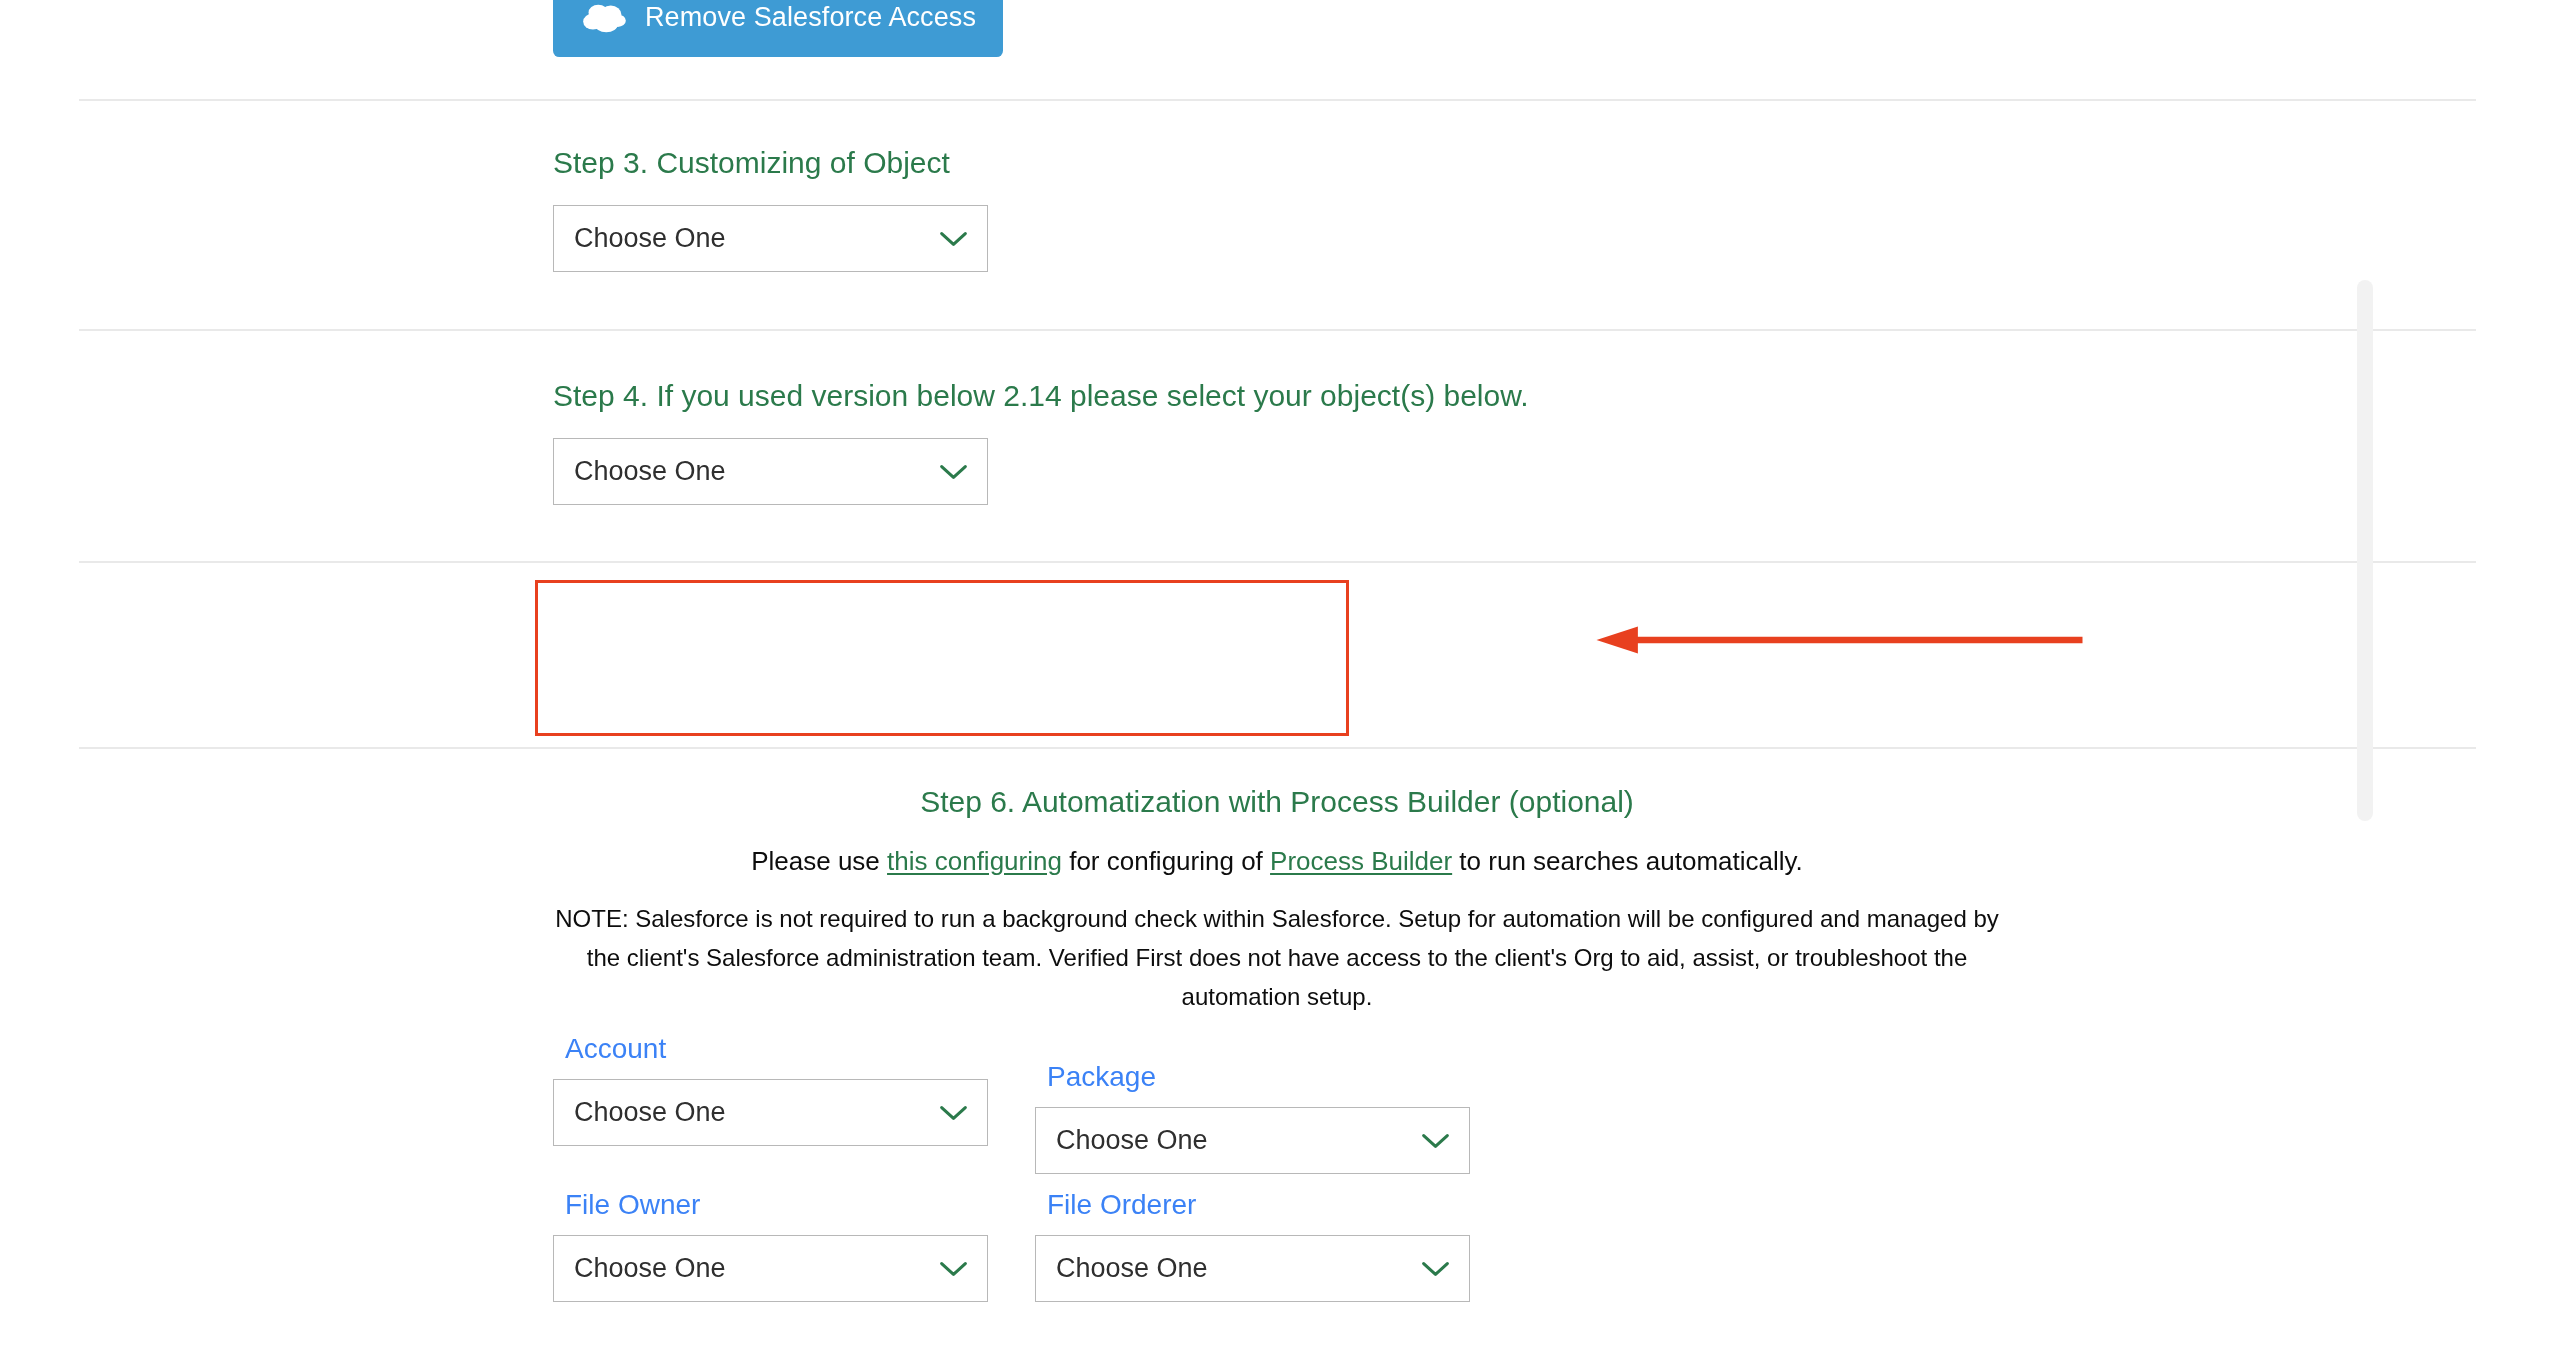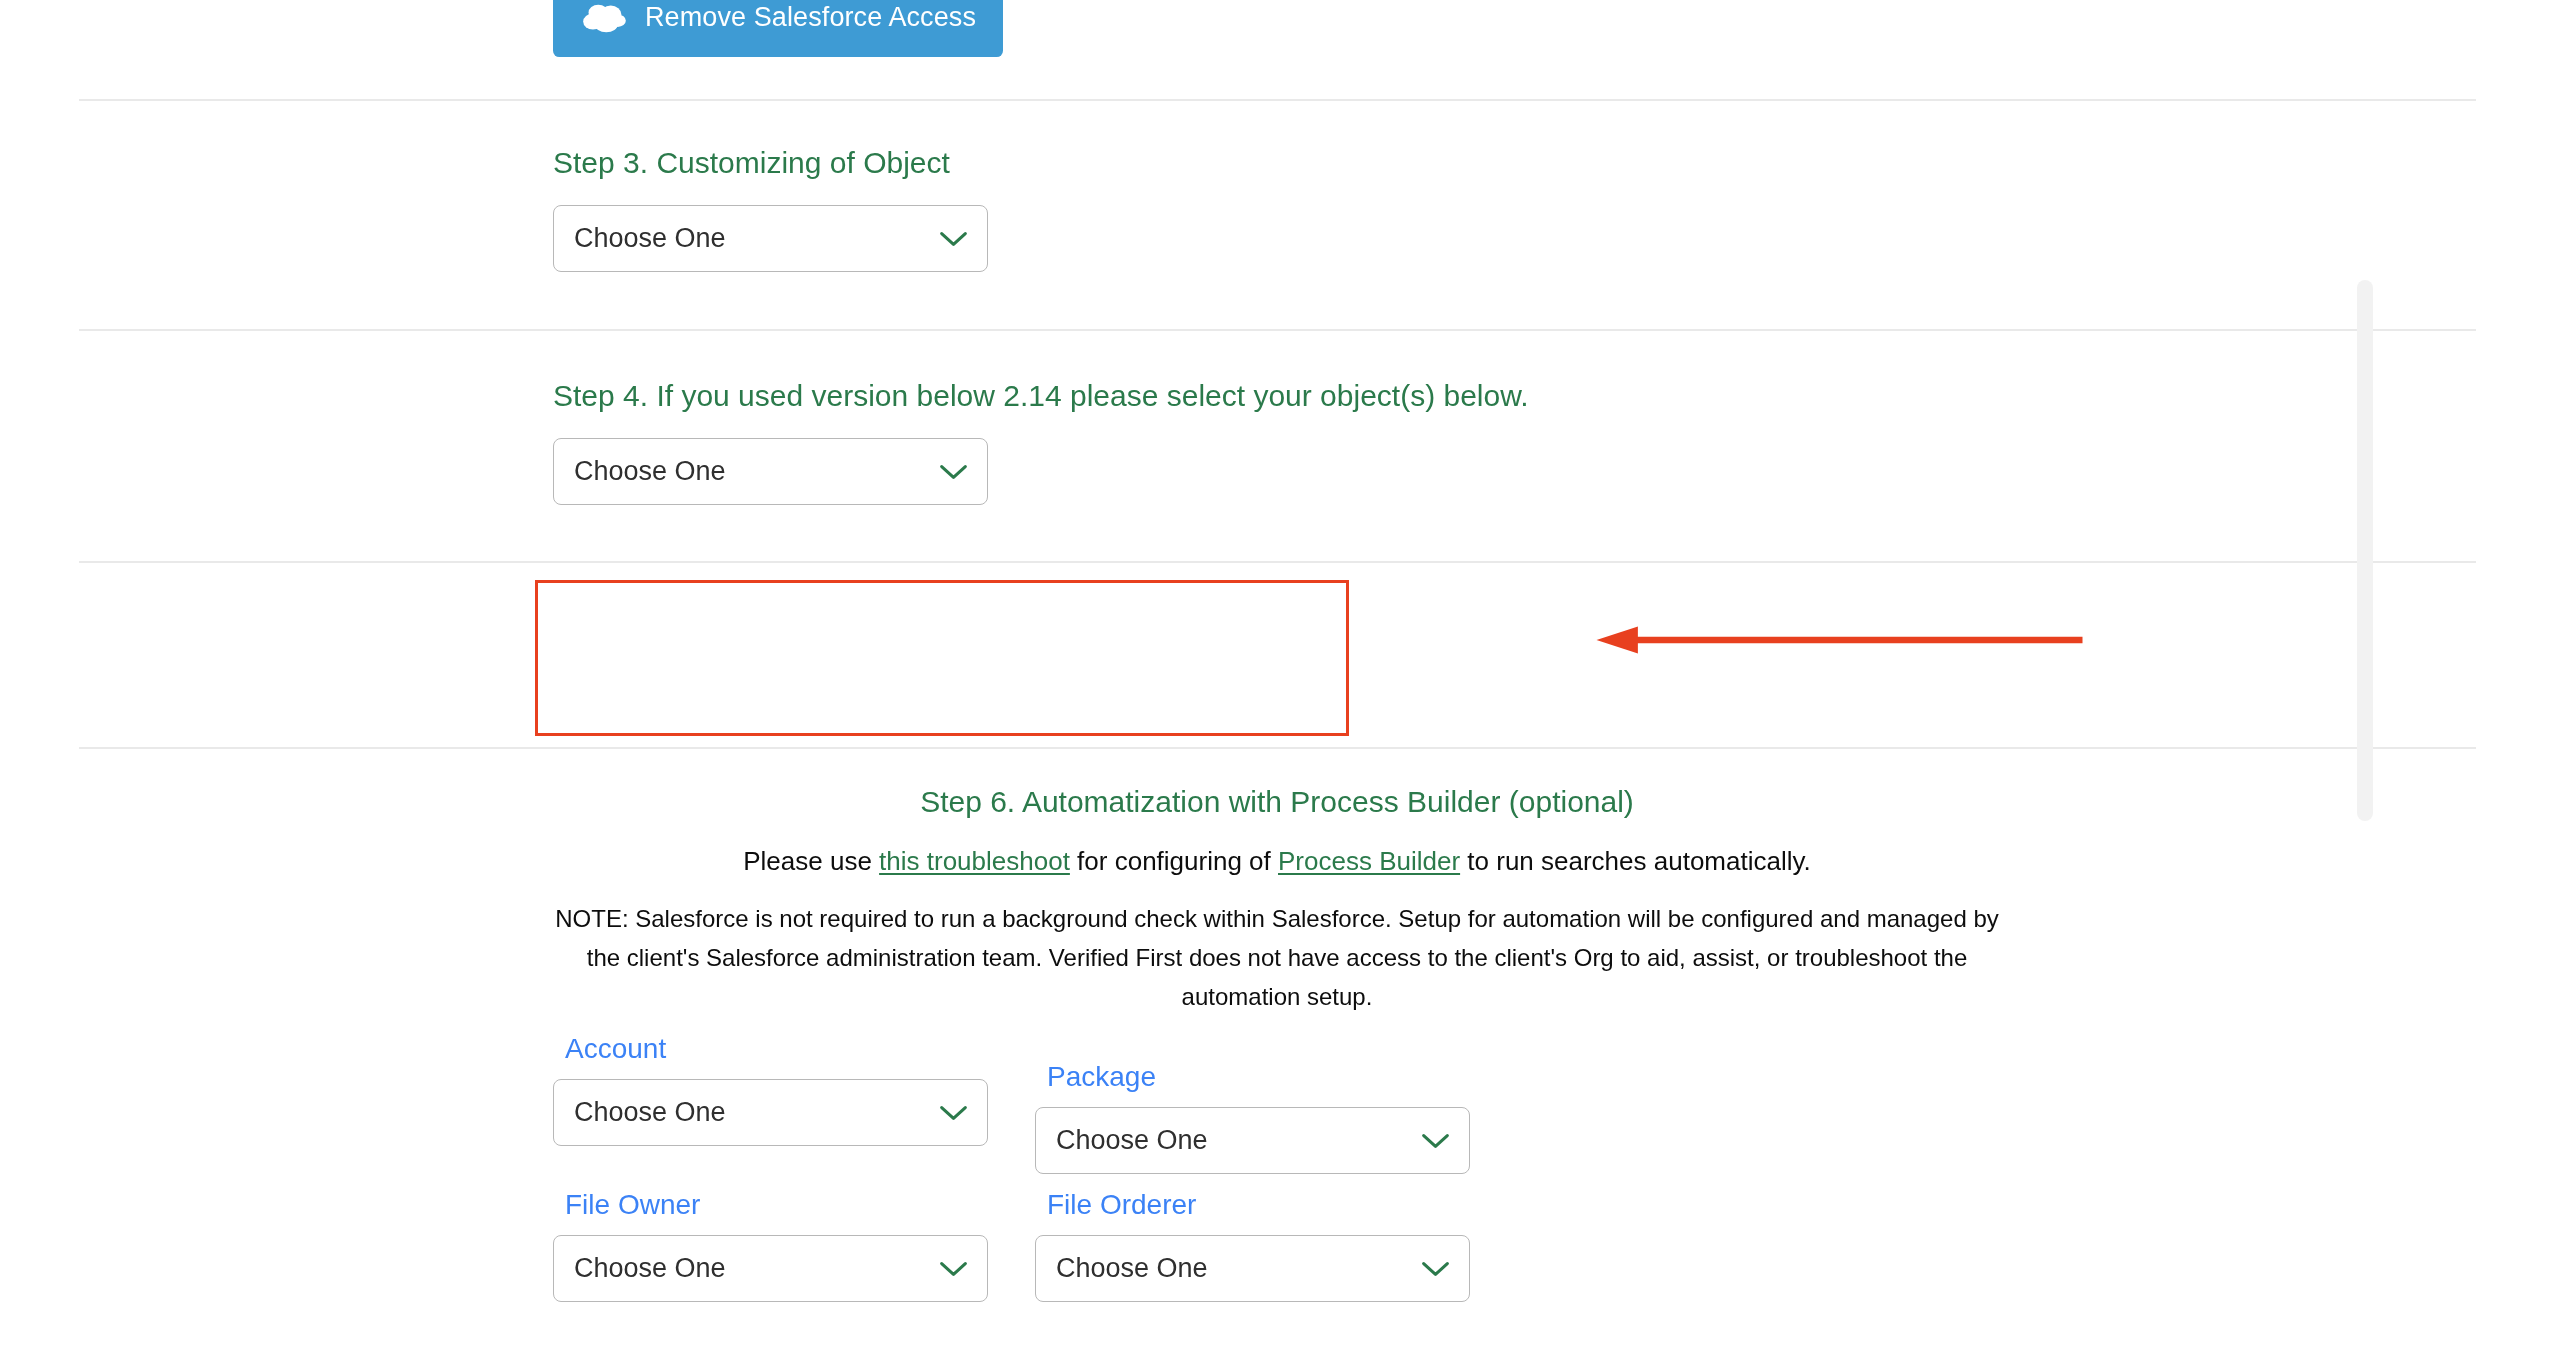--- a/index.html
+++ b/index.html
@@ -78,21 +78,21 @@
     line-height: 1.25;
     white-space: nowrap;
   }
 
   
   .select-box {
     position: relative;
     box-sizing: border-box;
     height: 67px;
     border: 1.8px solid #b8b8b8;
-    border-radius: 8px;
+    border-radius: 0;
     background: #ffffff;
     display: flex;
     align-items: center;
     padding: 0 18px 0 20px;
     cursor: pointer;
   }
   .select-box .select-value {
     font-size: 27px;
     color: #2f2f2f;
     line-height: 1;
@@ -246,21 +246,21 @@
     <svg viewBox="0 0 540 40" width="487" height="36" aria-hidden="true">
       <line x1="40" y1="20" x2="540" y2="20" stroke="#e8401f" stroke-width="7"></line>
       <polygon points="0,20 46,5 46,35" fill="#e8401f"></polygon>
     </svg>
   </div>
 
   <div class="section" style="top:783px; left:553px;text-align:center;">
     <h3 class="step-heading">Step 6. Automatization with Process Builder (optional)</h3>
 
     <p class="body-text" style="margin-top:23.5px;">
-      <span>Please use </span><a class="link">this troubleshoot</a><span> for configuring of </span><a class="link">Process Builder</a><span> to run searches automatically.</span>
+      <span>Please use </span><a class="link">this configuring</a><span> for configuring of </span><a class="link">Process Builder</a><span> to run searches automatically.</span>
     </p>
 
     <p class="note-para" style="margin-top:20px;">
       <b>NOTE:</b><span> Salesforce is </span><b>not required</b><span> to run a background check within Salesforce. Setup for automation will be configured and managed by the client's Salesforce administration team. Verified First does not have access to the client's Org to aid, assist, or troubleshoot the automation setup.</span>
     </p>
   </div>
 
   <div class="field-col-left" style="top:1035px;">
     <p class="field-label">Account</p>
     <div class="select-box w-field">

